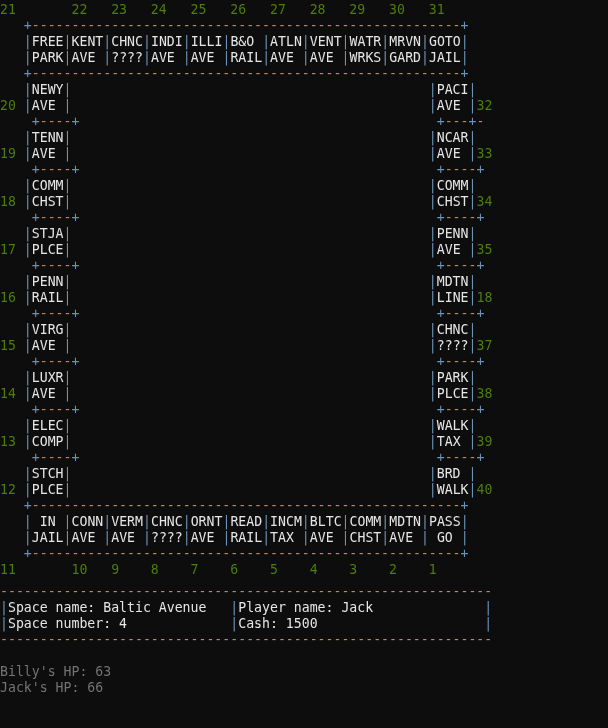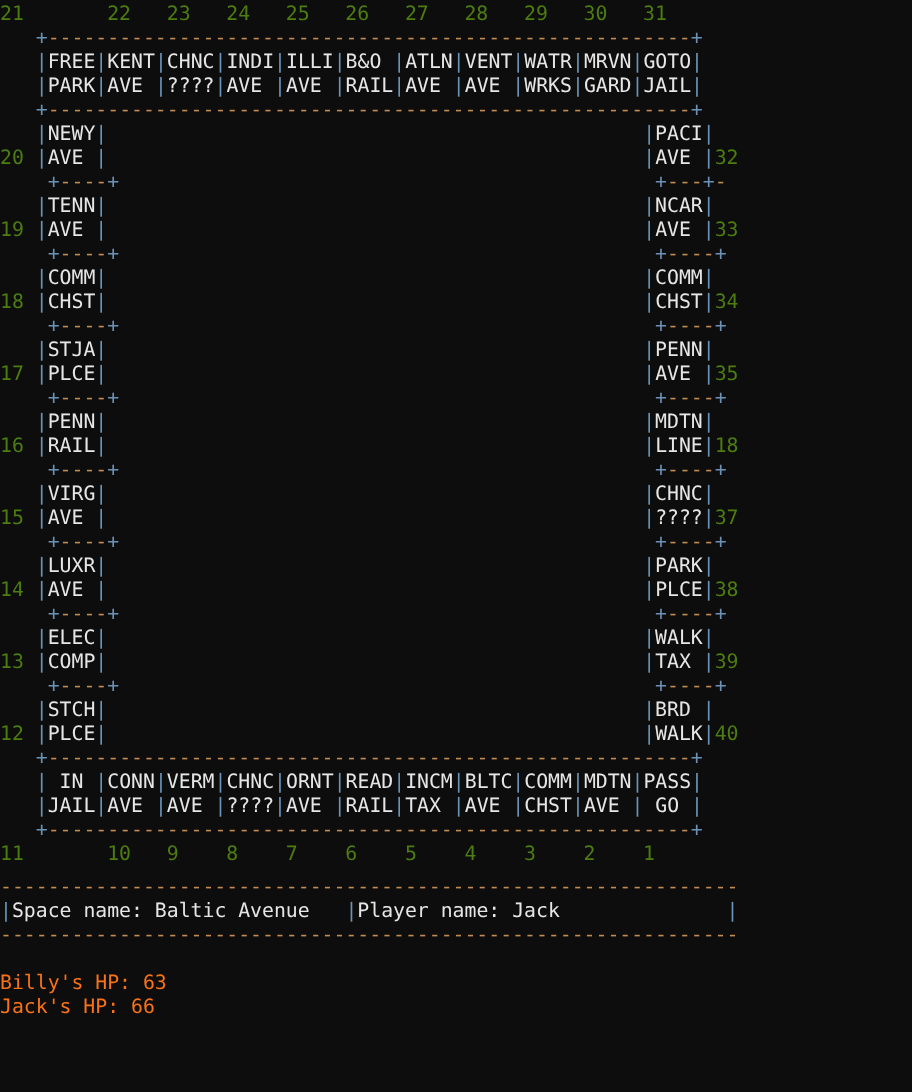--- a/index.html
+++ b/index.html
@@ -32,21 +32,21 @@
     line-height: 16px;
     white-space: pre;
     letter-spacing: 0px;
   }
   .board-wrap { padding-left: 0px; padding-top: 2px; }
   .num  { color: #4d7c0f; }
   .pipe { color: #6b93b8; }
   .dash { color: #c28b52; }
   .plus { color: #6b93b8; }
   .txt  { color: #e6e6e6; }
-  .status { color: #f97316; }
+  .status { color: #737373; }
   .gap { height: 16px; }
   .panel-wrap { padding-top: 6px; }
   .log-wrap { padding-top: 0px; }
 </style>
 </head>
 <body>
 
 <div id="term">
 
   <div class="board-wrap">
@@ -85,20 +85,21 @@
     <pre class="row" id="border-above-bottom"><span class="txt">   </span><span class="plus">+</span><span class="dash">------------------------------------------------------</span><span class="plus">+</span></pre>
     <pre class="row" id="botrow-1"><span class="txt">   </span><span class="pipe">|</span><span class="txt"> IN </span><span class="pipe">|</span><span class="txt">CONN</span><span class="pipe">|</span><span class="txt">VERM</span><span class="pipe">|</span><span class="txt">CHNC</span><span class="pipe">|</span><span class="txt">ORNT</span><span class="pipe">|</span><span class="txt">READ</span><span class="pipe">|</span><span class="txt">INCM</span><span class="pipe">|</span><span class="txt">BLTC</span><span class="pipe">|</span><span class="txt">COMM</span><span class="pipe">|</span><span class="txt">MDTN</span><span class="pipe">|</span><span class="txt">PASS</span><span class="pipe">|</span></pre>
     <pre class="row" id="botrow-2"><span class="txt">   </span><span class="pipe">|</span><span class="txt">JAIL</span><span class="pipe">|</span><span class="txt">AVE </span><span class="pipe">|</span><span class="txt">AVE </span><span class="pipe">|</span><span class="txt">????</span><span class="pipe">|</span><span class="txt">AVE </span><span class="pipe">|</span><span class="txt">RAIL</span><span class="pipe">|</span><span class="txt">TAX </span><span class="pipe">|</span><span class="txt">AVE </span><span class="pipe">|</span><span class="txt">CHST</span><span class="pipe">|</span><span class="txt">AVE </span><span class="pipe">|</span><span class="txt"> GO </span><span class="pipe">|</span></pre>
     <pre class="row" id="border-bottom"><span class="txt">   </span><span class="plus">+</span><span class="dash">------------------------------------------------------</span><span class="plus">+</span></pre>
     <pre class="row" id="axis-bottom"><span class="num">11       10   9    8    7    6    5    4    3    2    1</span></pre>
   </div>
 
   <div class="panel-wrap">
     <pre class="row" id="panel-top"><span class="dash">--------------------------------------------------------------</span></pre>
     <pre class="row" id="panel-r2"><span class="pipe">|</span><span class="txt">Space name: Baltic Avenue   </span><span class="pipe">|</span><span class="txt">Player name: Jack              </span><span class="pipe">|</span></pre>
+    <pre class="row" id="panel-r3"><span class="pipe">|</span><span class="txt">Space number: 4             </span><span class="pipe">|</span><span class="txt">Cash: 1500                     </span><span class="pipe">|</span></pre>
     <pre class="row" id="panel-bot"><span class="dash">--------------------------------------------------------------</span></pre>
   </div>
 
   <div class="gap"></div>
 
   <div class="log-wrap">
     <pre class="row status">Billy's HP: 63</pre>
     <pre class="row status">Jack's HP: 66</pre>
     <pre class="row status"> </pre>
 

